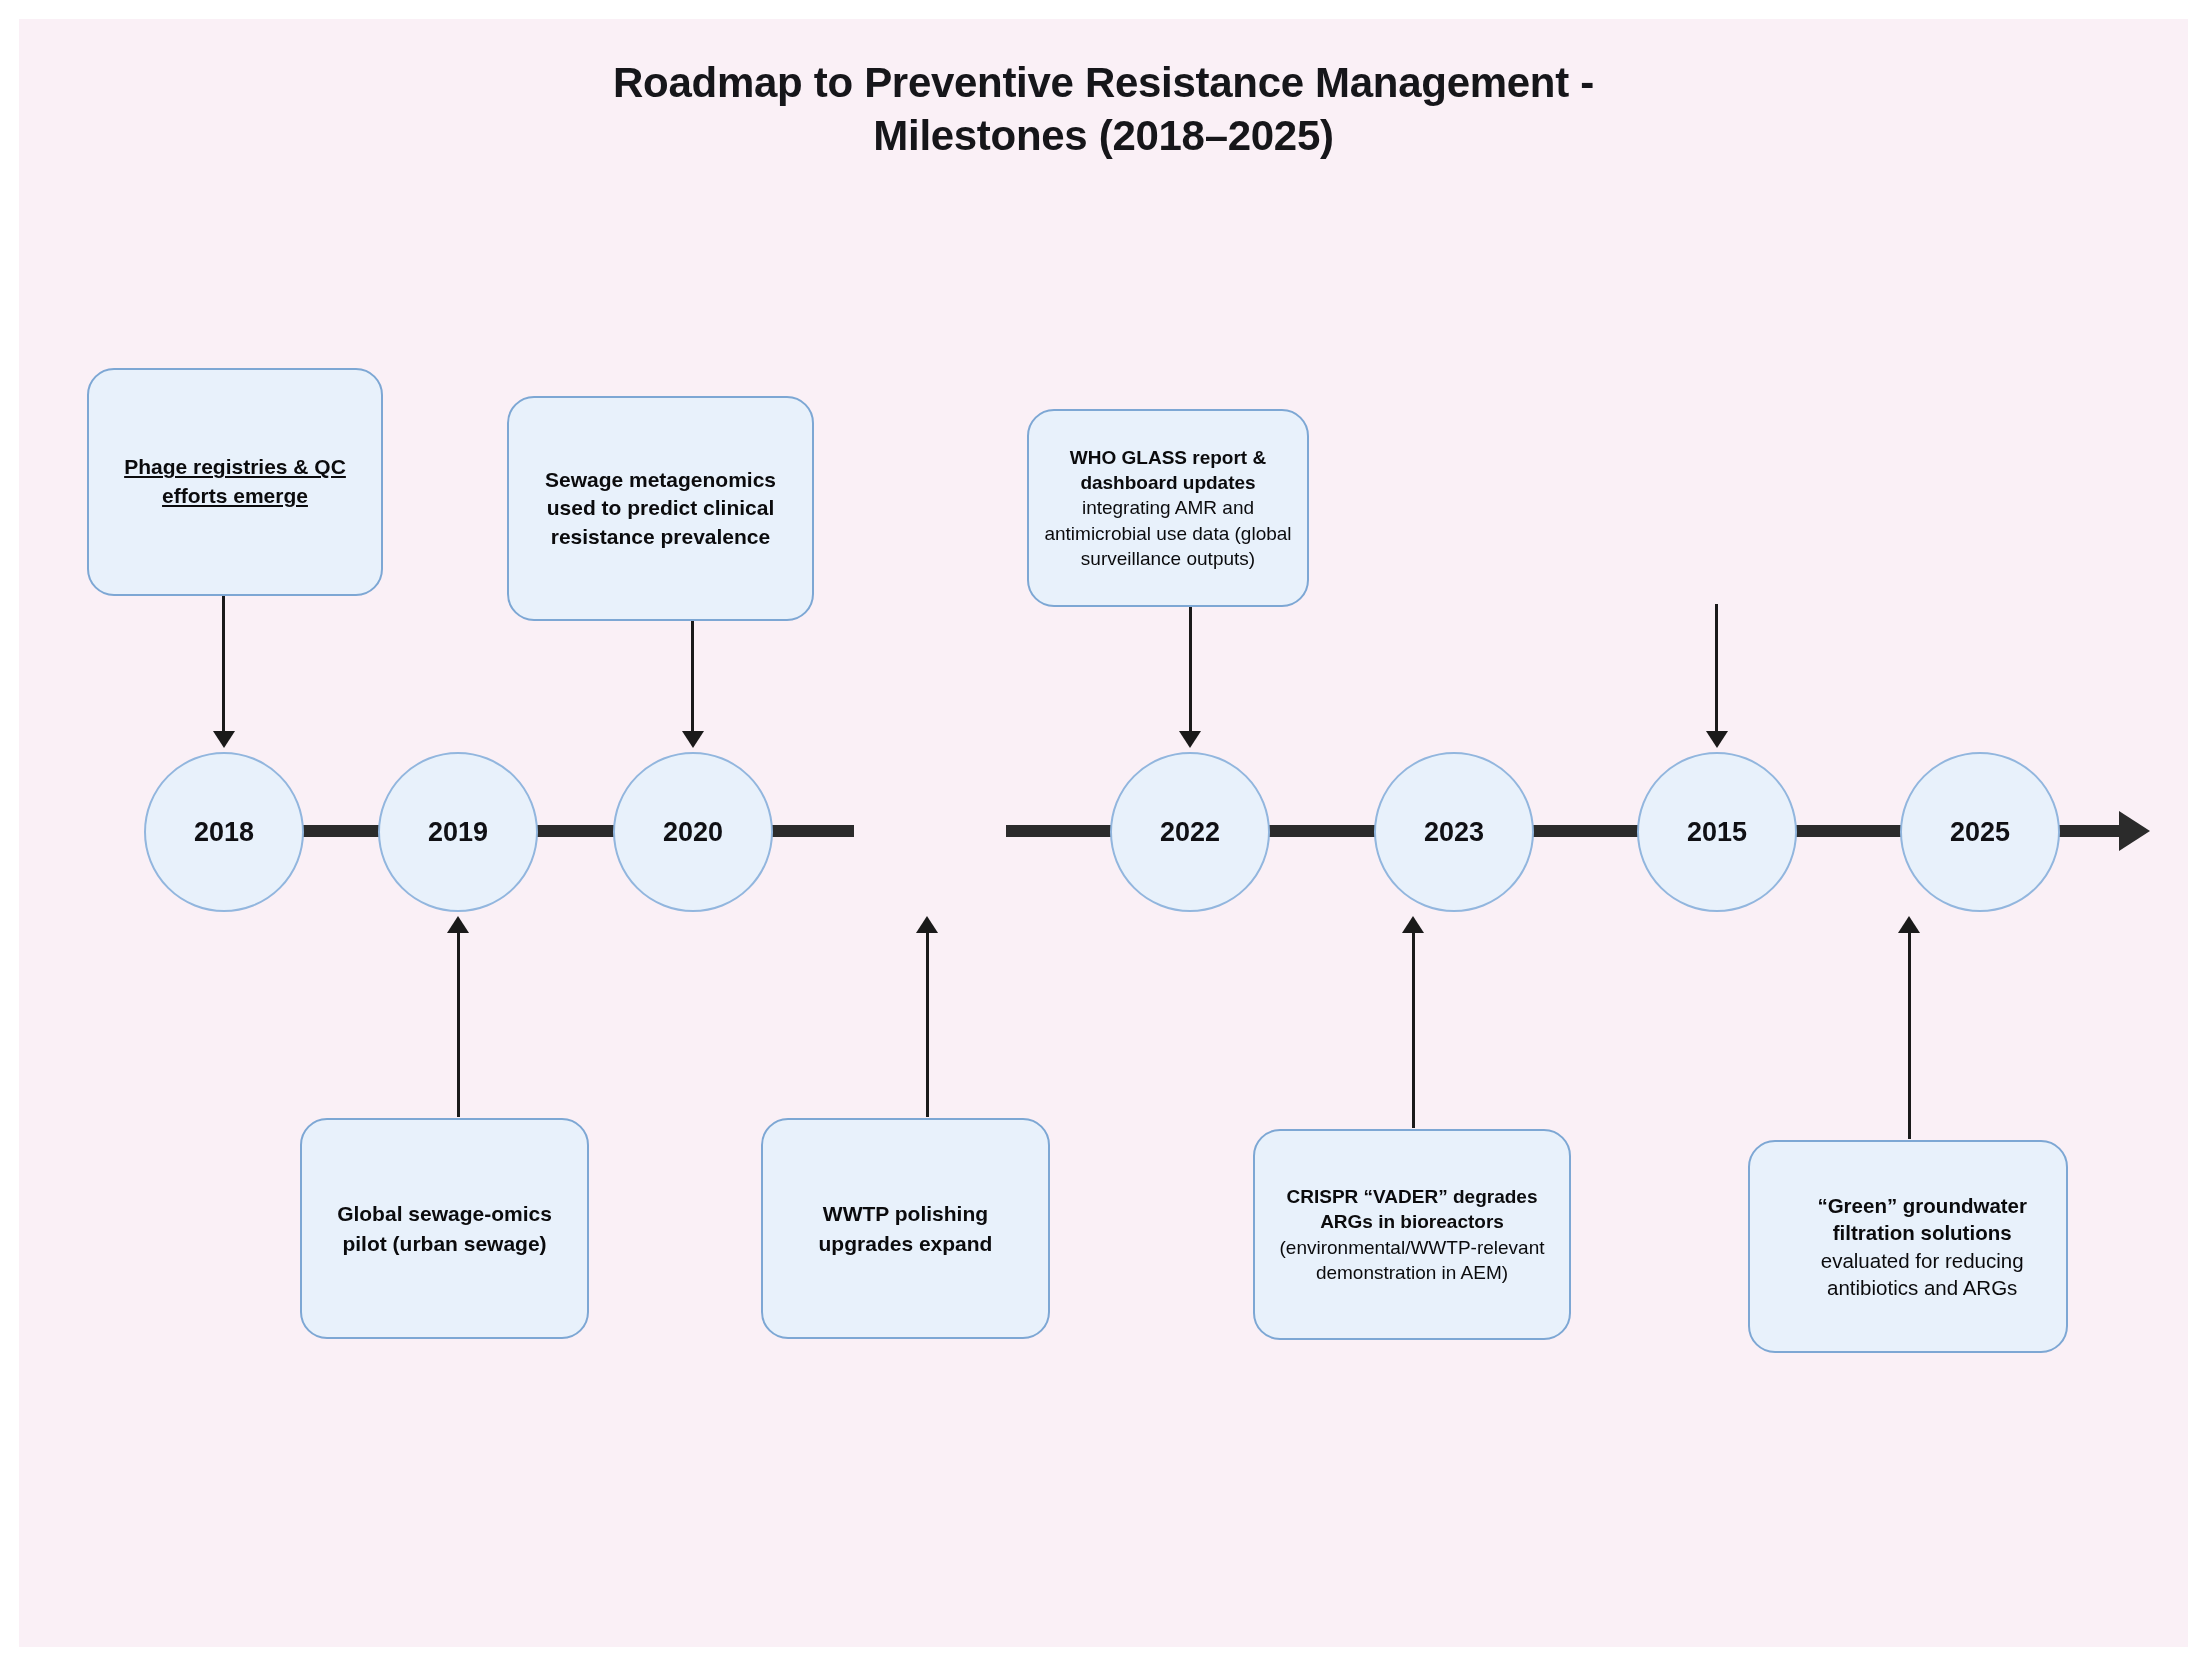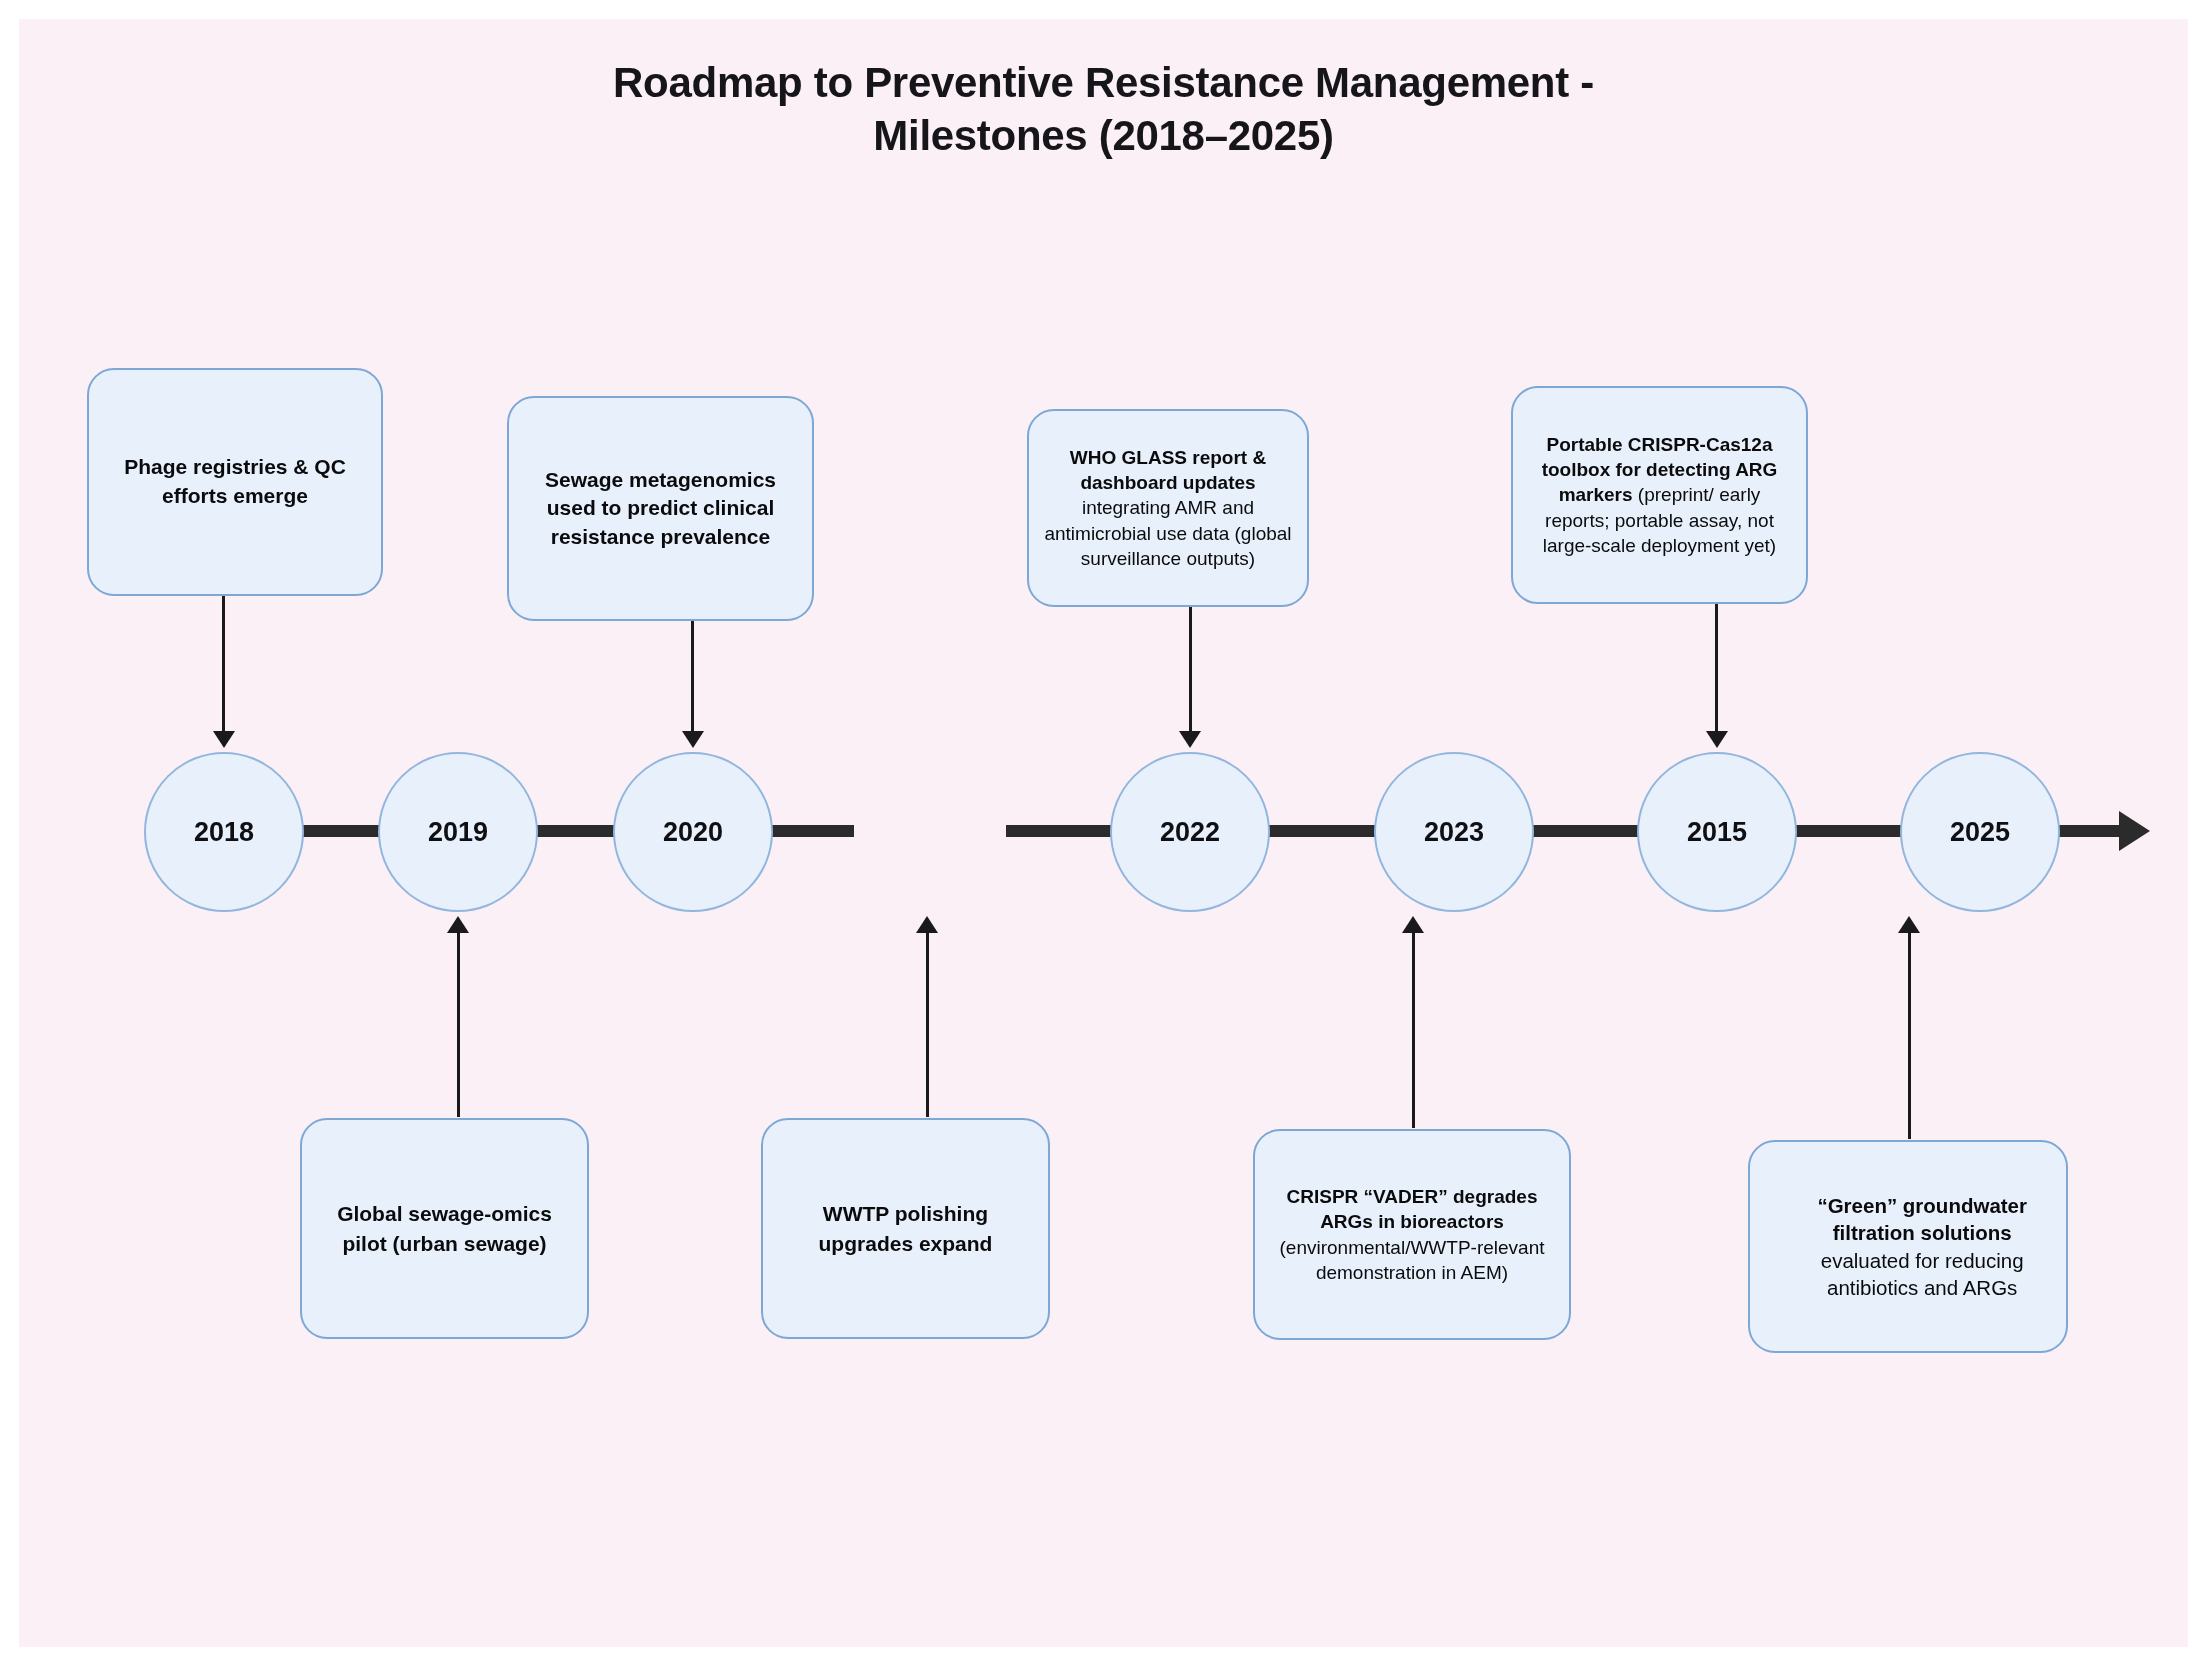--- a/index.html
+++ b/index.html
@@ -136,43 +136,38 @@
     <div class="circle" style="left:1355px;top:733px;">
       <span>2023</span>
     </div>
     <div class="circle" style="left:1618px;top:733px;">
       <span>2015</span>
     </div>
     <div class="circle" style="left:1881px;top:733px;">
       <span>2025</span>
     </div>
 
-    <div class="mbox" style="left:68px;top:349px;width:296px;height:228px;font-size:21px;line-height:1.36;">
+    <div class="mbox" style="left:68px;top:349px;width:296px;height:228px;font-size:21px;line-height:1.36;text-decoration:underline;">
       <span class="txt">
         <span class="lead">Phage registries &amp; QC efforts emerge</span><span class="tail"></span>
       </span>
     </div>
 
     <div class="mbox" style="left:488px;top:377px;width:307px;height:225px;font-size:21px;line-height:1.36;">
       <span class="txt">
         <span class="lead">Sewage metagenomics used to predict clinical resistance prevalence</span><span class="tail"></span>
       </span>
     </div>
 
     <div class="mbox" style="left:1008px;top:390px;width:282px;height:198px;font-size:19px;line-height:1.33;">
       <span class="txt">
         <span class="lead">WHO GLASS report &amp; dashboard updates </span><span class="tail">integrating AMR and antimicrobial use data (global surveillance outputs)</span>
       </span>
     </div>
 
-    <div class="mbox" style="left:1492px;top:367px;width:297px;height:218px;font-size:19px;line-height:1.33;">
-      <span class="txt">
-        <span class="lead">Portable CRISPR-Cas12a toolbox for detecting ARG markers </span><span class="tail">(preprint/ early reports; portable assay, not large-scale deployment yet)</span>
-      </span>
-    </div>
 
     <div class="mbox" style="left:281px;top:1099px;width:289px;height:221px;font-size:21px;line-height:1.42;">
       <span class="txt">
         <span class="lead">Global sewage-omics pilot (urban sewage)</span><span class="tail"></span>
       </span>
     </div>
 
     <div class="mbox" style="left:742px;top:1099px;width:289px;height:221px;font-size:21px;line-height:1.42;">
       <span class="txt">
         <span class="lead">WWTP polishing upgrades expand</span><span class="tail"></span>

